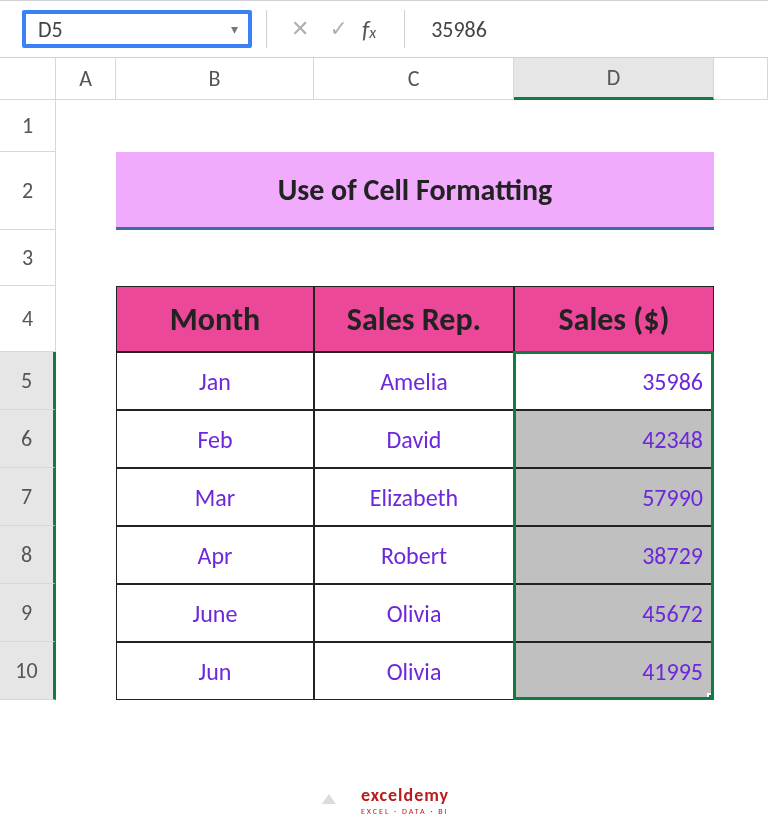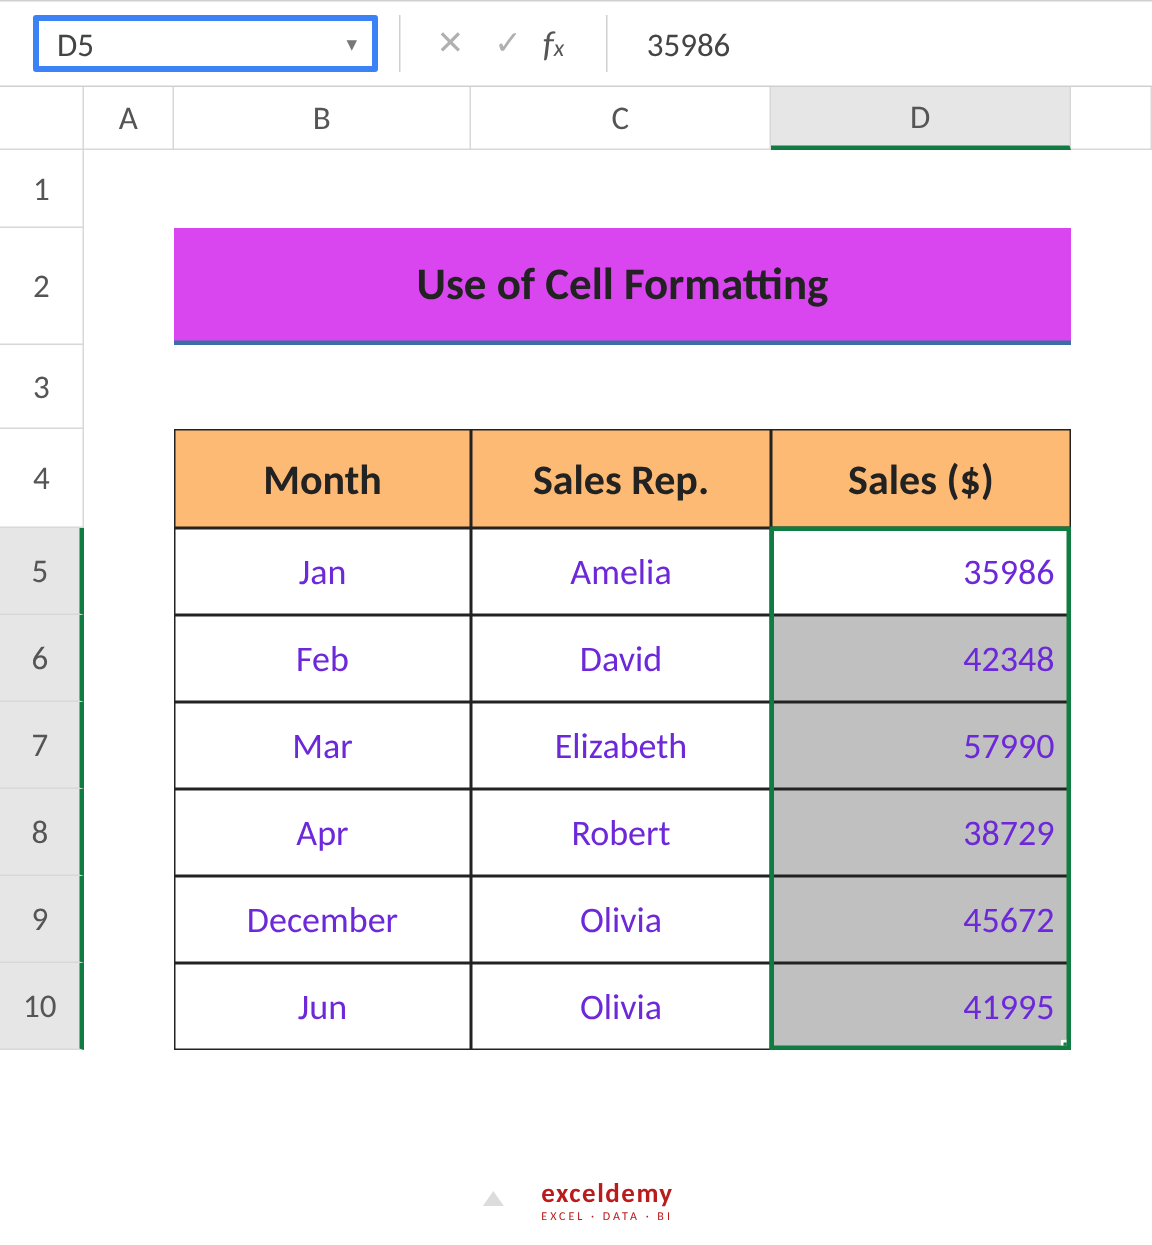--- a/index.html
+++ b/index.html
@@ -119,34 +119,34 @@
   }
   .sheet-area div {
     overflow: hidden;
   }
   .title-cell {
     grid-column: 2 / 5;
     grid-row: 2;
     display: flex;
     align-items: center;
     justify-content: center;
-    background: #d946ef;
+    background: #f0abfc;
     font-weight: 700;
     font-size: 30px;
     color: #222;
     border-bottom: 3px solid #3b6ea5;
   }
   
   .th {
     display: flex;
     align-items: center;
     justify-content: center;
-    background: #fdba74;
+    background: #ec4899;
     font-weight: 700;
-    font-size: 28px;
+    font-size: 32px;
     color: #222;
     border: 1px solid #222;
   }
   .td {
     display: flex;
     align-items: center;
     justify-content: center;
     font-size: 24px;
     color: #6d28d9;
     border: 1px solid #222;
@@ -254,21 +254,21 @@
       <div class="td num sel-d" style="grid-column:4;grid-row:6">42348</div>
 
       <div class="td" style="grid-column:2;grid-row:7">Mar</div>
       <div class="td" style="grid-column:3;grid-row:7">Elizabeth</div>
       <div class="td num sel-d" style="grid-column:4;grid-row:7">57990</div>
 
       <div class="td" style="grid-column:3;grid-row:8">Robert</div>
       <div class="td" style="grid-column:2;grid-row:8">Apr</div>
       <div class="td num sel-d" style="grid-column:4;grid-row:8">38729</div>
 
-      <div class="td" style="grid-column:2;grid-row:9">December</div>
+      <div class="td" style="grid-column:2;grid-row:9">June</div>
       <div class="td" style="grid-column:3;grid-row:9">Olivia</div>
       <div class="td num sel-d" style="grid-column:4;grid-row:9">45672</div>
 
       <div class="td" style="grid-column:2;grid-row:10">Jun</div>
       <div class="td" style="grid-column:3;grid-row:10">Olivia</div>
       <div class="td num sel-d" style="grid-column:4;grid-row:10">41995</div>
 
       <div class="selection-box">
         <div class="fill-handle"></div>
       </div>

